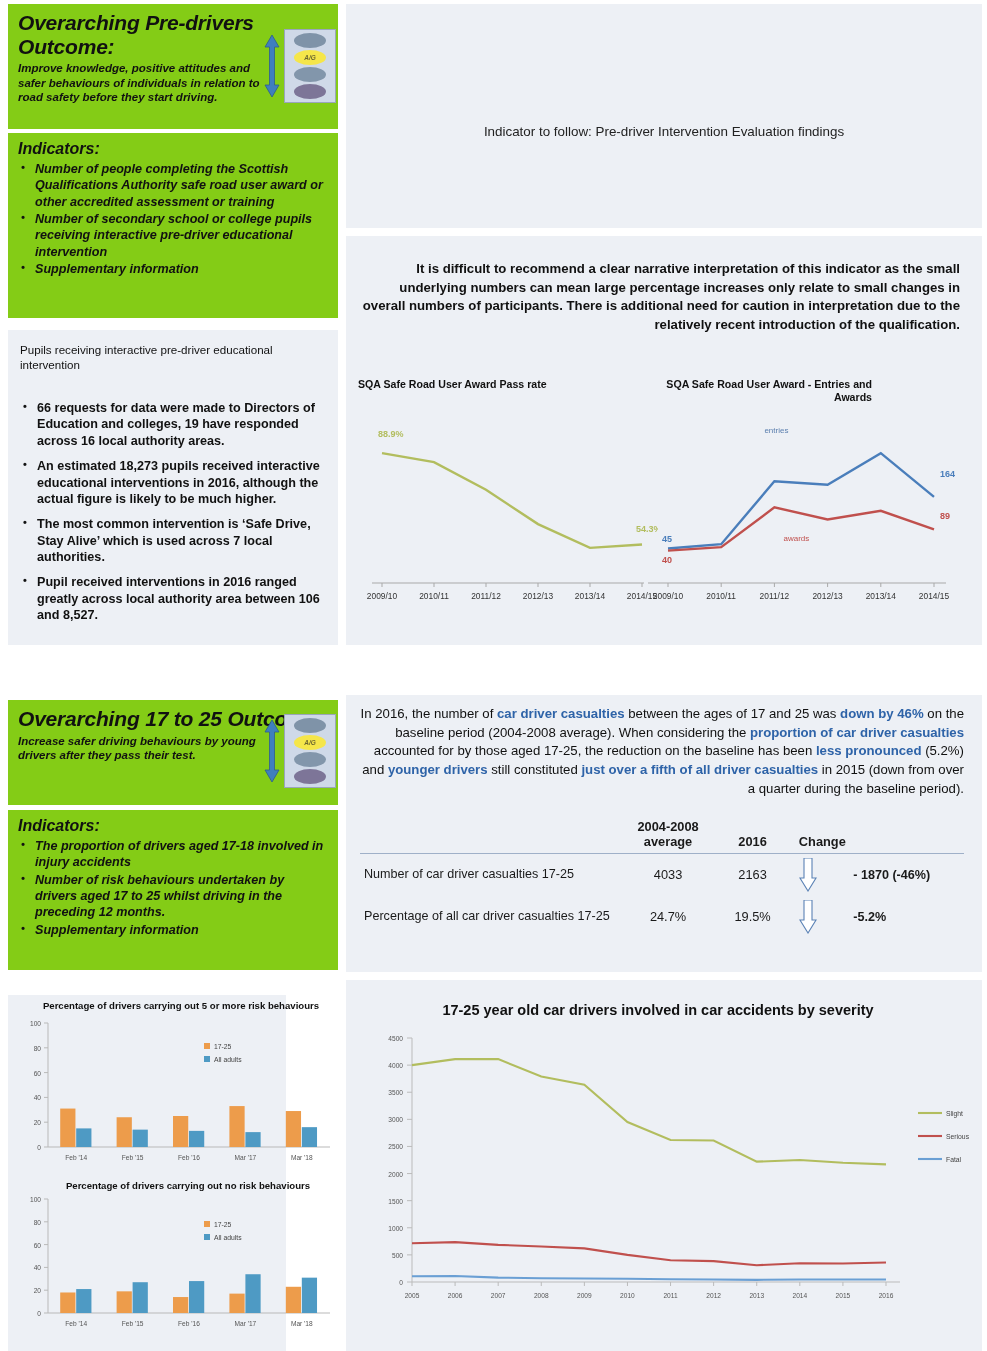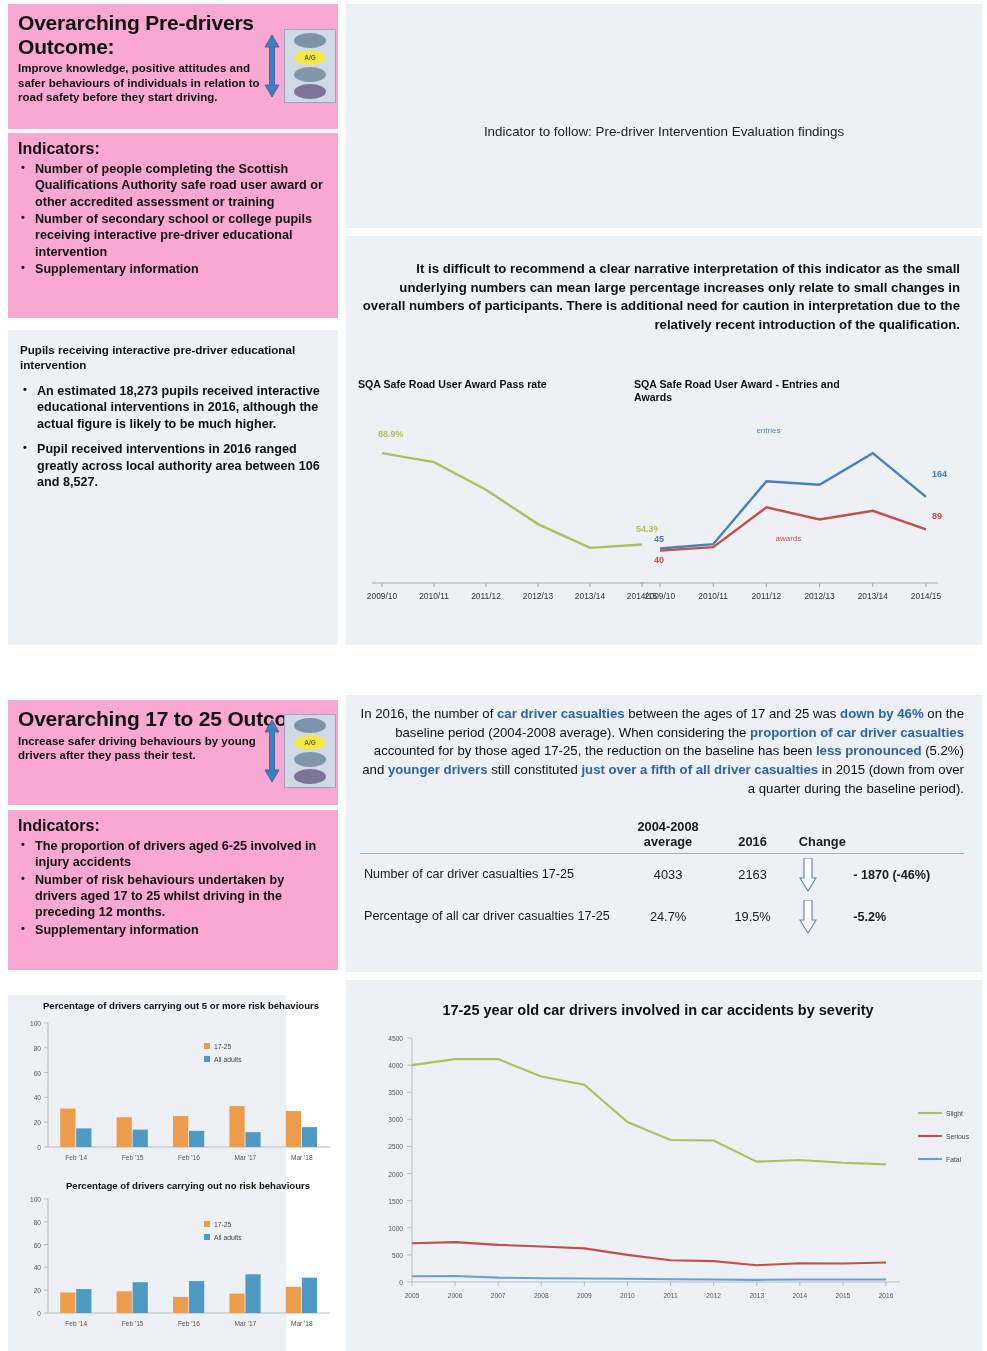--- a/index.html
+++ b/index.html
@@ -1,30 +1,30 @@
 <!DOCTYPE html>
 <html><head>
 <meta charset="utf-8">
 <style>
   html,body{margin:0;padding:0;background:#ffffff;}
   body{width:987px;height:1351px;position:relative;
        font-family:"Liberation Sans","DejaVu Sans",sans-serif;color:#1a1a1a;
        -webkit-font-smoothing:antialiased;}
   .panel{position:absolute;box-sizing:border-box;}
-  .bluebox{background:#f9a8d4;}
+  .bluebox{background:#84cc16;font-style:italic;}
   .greybox{background:#edf0f5;}
   .hdr-title{font-size:21px;font-weight:bold;line-height:1.12;letter-spacing:-0.2px;color:#111;}
   .hdr-sub{font-size:11.5px;font-weight:bold;line-height:1.28;color:#111;margin-top:3px;}
   .ind-title{font-size:16px;font-weight:bold;color:#111;margin:0 0 3px 0;}
   .bullets{list-style:none;margin:0;padding:0;}
   .bullets li{position:relative;padding-left:17px;font-size:12.6px;font-weight:bold;
               line-height:1.3;color:#111;margin-bottom:1px;}
   .bullets li:before{content:"\2022";position:absolute;left:3px;top:-1px;font-size:11px;}
   .facts li{margin-bottom:9px;}
-  .fact-hd{font-size:11.6px;font-weight:bold;line-height:1.3;color:#111;margin-bottom:11px;}
+  .fact-hd{font-size:11.6px;font-weight:normal;line-height:1.3;color:#111;margin-bottom:28px;}
 
   
   .tl-wrap{position:absolute;display:flex;align-items:center;gap:4px;}
   .tl-arrow{width:16px;height:62px;position:relative;}
   .tl-box{width:44px;border:1.5px solid #9aa6bb;background:#cfd9e8;padding:3px 3px;
           display:flex;flex-direction:column;align-items:center;gap:2px;}
   .tl-lamp{width:32px;height:15px;border-radius:50%;}
   .tl-amber{background:#f5e64a;display:flex;align-items:center;justify-content:center;
             font-size:6.5px;font-weight:bold;color:#6b6630;}
 
@@ -88,21 +88,23 @@
   <ul class="bullets">
     <li>Number of people completing the Scottish Qualifications Authority safe road user award or other accredited assessment or training</li>
     <li>Number of secondary school or college pupils receiving interactive pre-driver educational intervention</li>
     <li>Supplementary information</li>
   </ul>
 </div>
 
 <div class="panel greybox" style="left:8px;top:330px;width:330px;height:315px;padding:12px 12px;">
   <div class="fact-hd">Pupils receiving interactive pre-driver educational intervention</div>
   <ul class="bullets facts">
+    <li>66 requests for data were made to Directors of Education and colleges, 19 have responded across 16 local authority areas.</li>
     <li>An estimated 18,273 pupils received interactive educational interventions in 2016, although the actual figure is likely to be much higher.</li>
+    <li>The most common intervention is ‘Safe Drive, Stay Alive’ which is used across 7 local authorities.</li>
     <li>Pupil received interventions in 2016 ranged greatly across local authority area between 106 and 8,527.</li>
   </ul>
 </div>
 
 <div class="panel greybox" style="left:346px;top:4px;width:636px;height:224px;">
   <div class="centered-note" style="position:absolute;left:0;right:0;top:120px;">Indicator to follow: Pre-driver Intervention Evaluation findings</div>
 </div>
 
 <div class="panel greybox" style="left:346px;top:236px;width:636px;height:409px;padding:24px 22px 0 10px;">
   <div class="para">It is difficult to recommend a clear narrative interpretation of this indicator as the small underlying numbers can mean large percentage increases only relate to small changes in overall numbers of participants. There is additional need for caution in interpretation due to the relatively recent introduction of the qualification.</div>
@@ -130,21 +132,21 @@
           <text x="232" y="208" class="axtxt" text-anchor="middle">2013/14</text>
           <text x="284" y="208" class="axtxt" text-anchor="middle">2014/15</text>
         </g>
       <g id="c0-ann">
           <text x="20" y="46.103999999999985" class="dlbl-g" text-anchor="start">88.9%</text>
           <text x="278" y="141.448" class="dlbl-g" text-anchor="start">54.3%</text>
         </g>
     </svg>
   </div>
 
-  <div style="position:absolute;left:288px;top:142px;width:320px;">
+  <div style="position:absolute;left:296px;top:142px;width:320px;text-align:right;">
     <div class="ch-title" style="width:230px;">SQA Safe Road User Award -  Entries and Awards</div>
     <svg width="320" height="212" viewBox="0 0 320 212">
       <g id="c1-plot">
           <path d="M26 144.5L79.2 140.16666666666666L132.4 77.33333333333333L185.6 80.8L238.8 49.16666666666667L292 92.93333333333334" fill="none" stroke="#4a7ebb" stroke-width="2.4"></path>
           <path d="M26 146.66666666666666L79.2 143.2L132.4 103.33333333333334L185.6 115.46666666666667L238.8 106.8L292 125.43333333333334" fill="none" stroke="#c0504d" stroke-width="2.4"></path>
         </g>
       <line x1="6" y1="179" x2="304" y2="179" stroke="#a9a9a9" stroke-width="1"></line>
       <g id="c1-ticks">
           <line x1="26" y1="179" x2="26" y2="183" stroke="#a9a9a9" stroke-width="1"></line>
           <line x1="79.2" y1="179" x2="79.2" y2="183" stroke="#a9a9a9" stroke-width="1"></line>
@@ -191,21 +193,21 @@
         </div>
       <div class="tl-lamp" style="background:#8296ab;"></div>
       <div class="tl-lamp" style="background:#7d7598;"></div>
     </div>
   </div>
 </div>
 
 <div class="panel bluebox" style="left:8px;top:810px;width:330px;height:160px;padding:7px 10px;">
   <div class="ind-title">Indicators:</div>
   <ul class="bullets">
-    <li>The proportion of drivers aged 6-25 involved in injury accidents</li>
+    <li>The proportion of drivers aged 17-18 involved in injury accidents</li>
     <li>Number of risk behaviours undertaken by drivers aged 17 to 25 whilst driving in the preceding 12 months.</li>
     <li>Supplementary information</li>
   </ul>
 </div>
 
 <div class="panel greybox" style="left:8px;top:995px;width:278px;height:356px;">
   <div class="bar-title" style="position:absolute;left:18px;top:5px;width:310px;">Percentage of drivers carrying out 5 or more risk behaviours</div>
   <svg width="330" height="168" viewBox="0 0 330 168" style="position:absolute;left:0;top:16px;">
     <g id="b0">
         <line x1="40" y1="12" x2="40" y2="136" stroke="#b9b9b9" stroke-width="1"></line>

